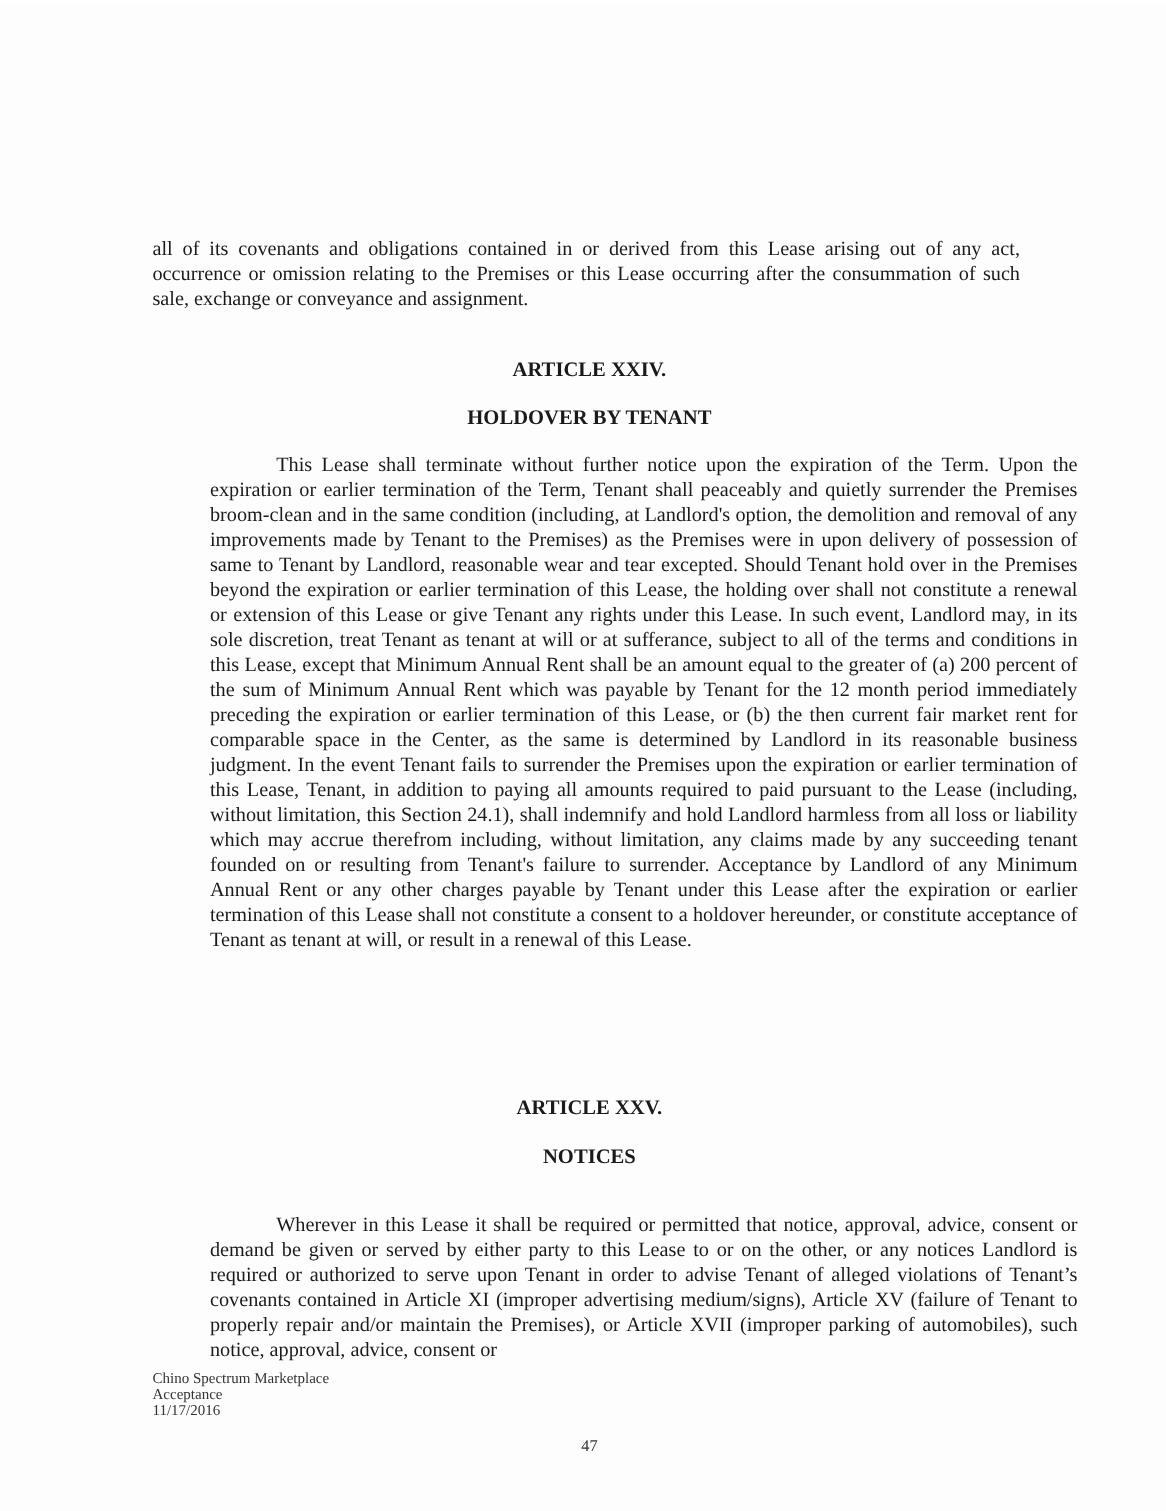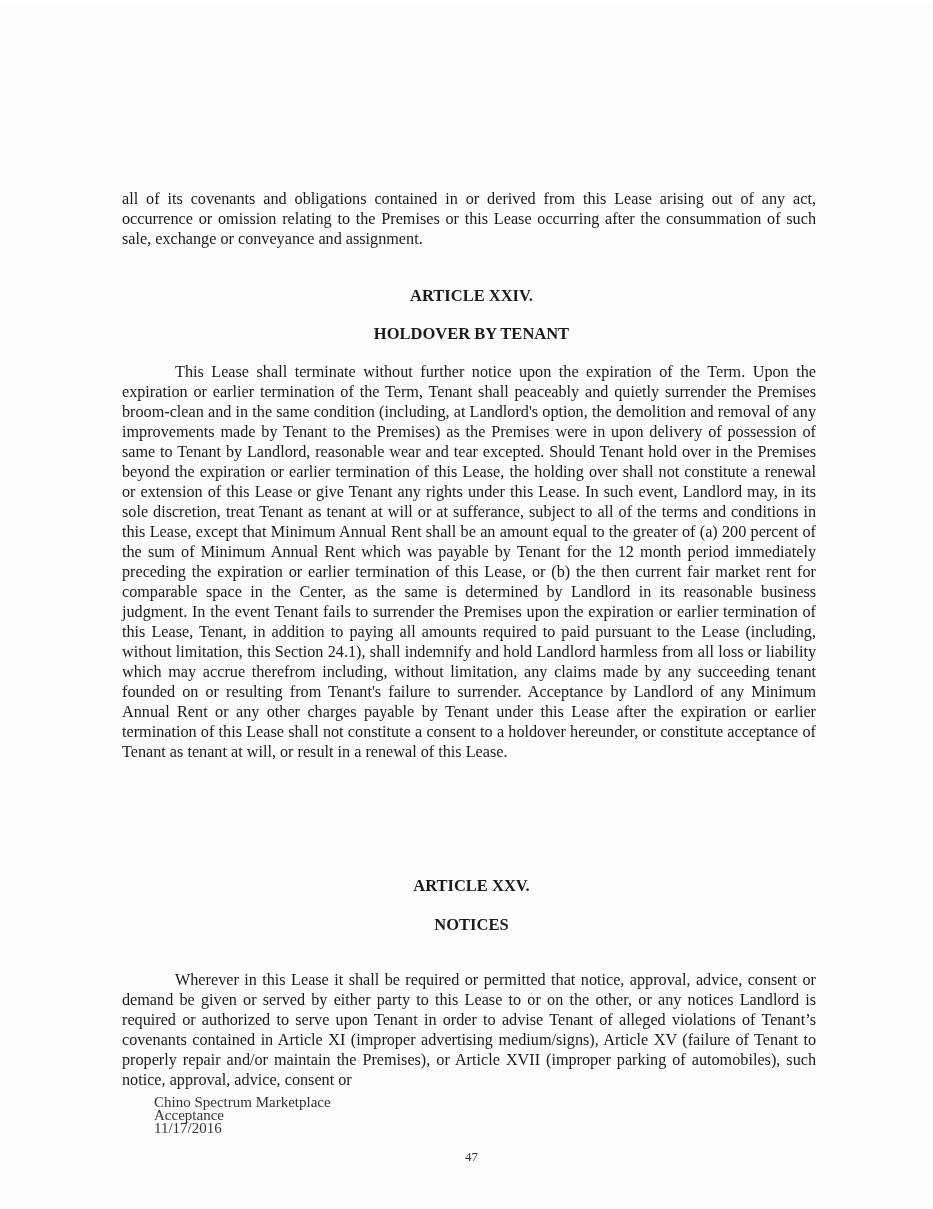--- a/index.html
+++ b/index.html
@@ -1,23 +1,23 @@
 <!DOCTYPE html>
 <html><head>
 <meta charset="utf-8">
 <style>
   html, body { margin:0; padding:0; }
   body { width:933px; height:1209px; background:#ffffff; position:relative; overflow:hidden;
          font-family:"Liberation Serif", serif; color:#1a1a1a; }
   .page { position:absolute; left:0; top:4px; width:933px; height:1209px; background:#fdfdfd; }
   .para { position:absolute; left:122px; width:694px; font-size:16.2px; line-height:20px;
           text-align:justify; text-align-last:left; }
-  .indent { text-indent:53px; }
+  .indent { text-indent:53px;margin-left:46px; }
   .heading { position:absolute; left:0; width:943px; text-align:center; font-weight:bold; font-size:16.5px; }
-  .footer { position:absolute; left:122px; font-size:15px; line-height:13px; color:#333;margin-left:32px; }
+  .footer { position:absolute; left:122px; font-size:12px; line-height:13px; color:#333; }
   .pagenum { position:absolute; left:0; width:943px; text-align:center; font-size:13px; color:#333; }
 </style>
 </head>
 <body>
 
 <div class="page">
 
   <div class="para" style="top:185px;">all of its covenants and obligations contained in or derived from this Lease arising out of any act, occurrence or omission relating to the Premises or this Lease occurring after the consummation of such sale, exchange or conveyance and assignment.</div>
 
   <div class="heading" style="top:282px;">ARTICLE XXIV.</div>

